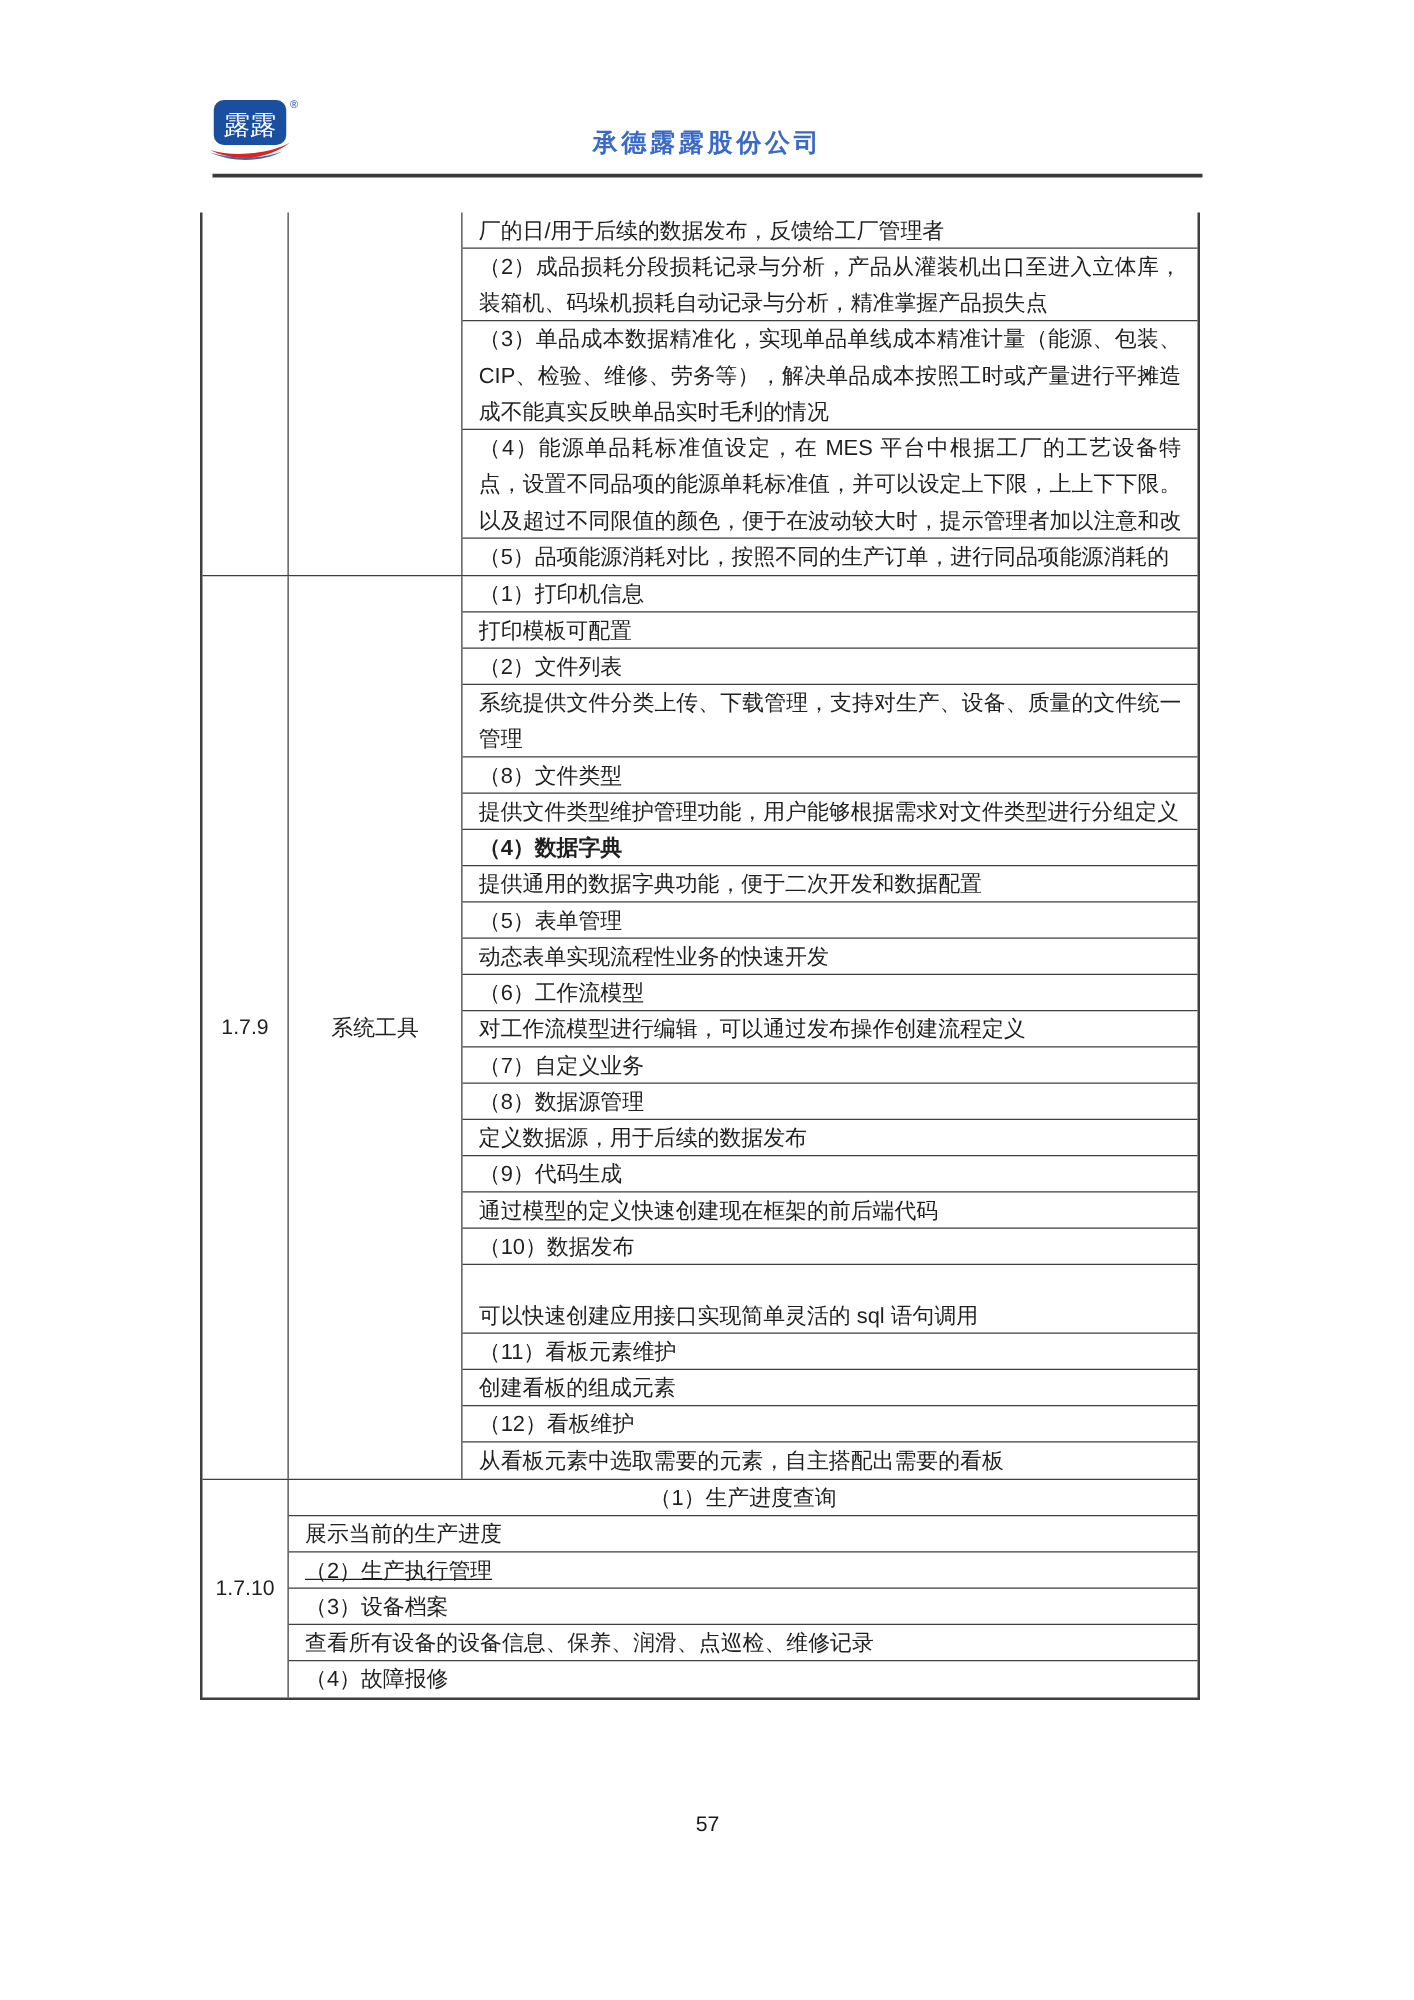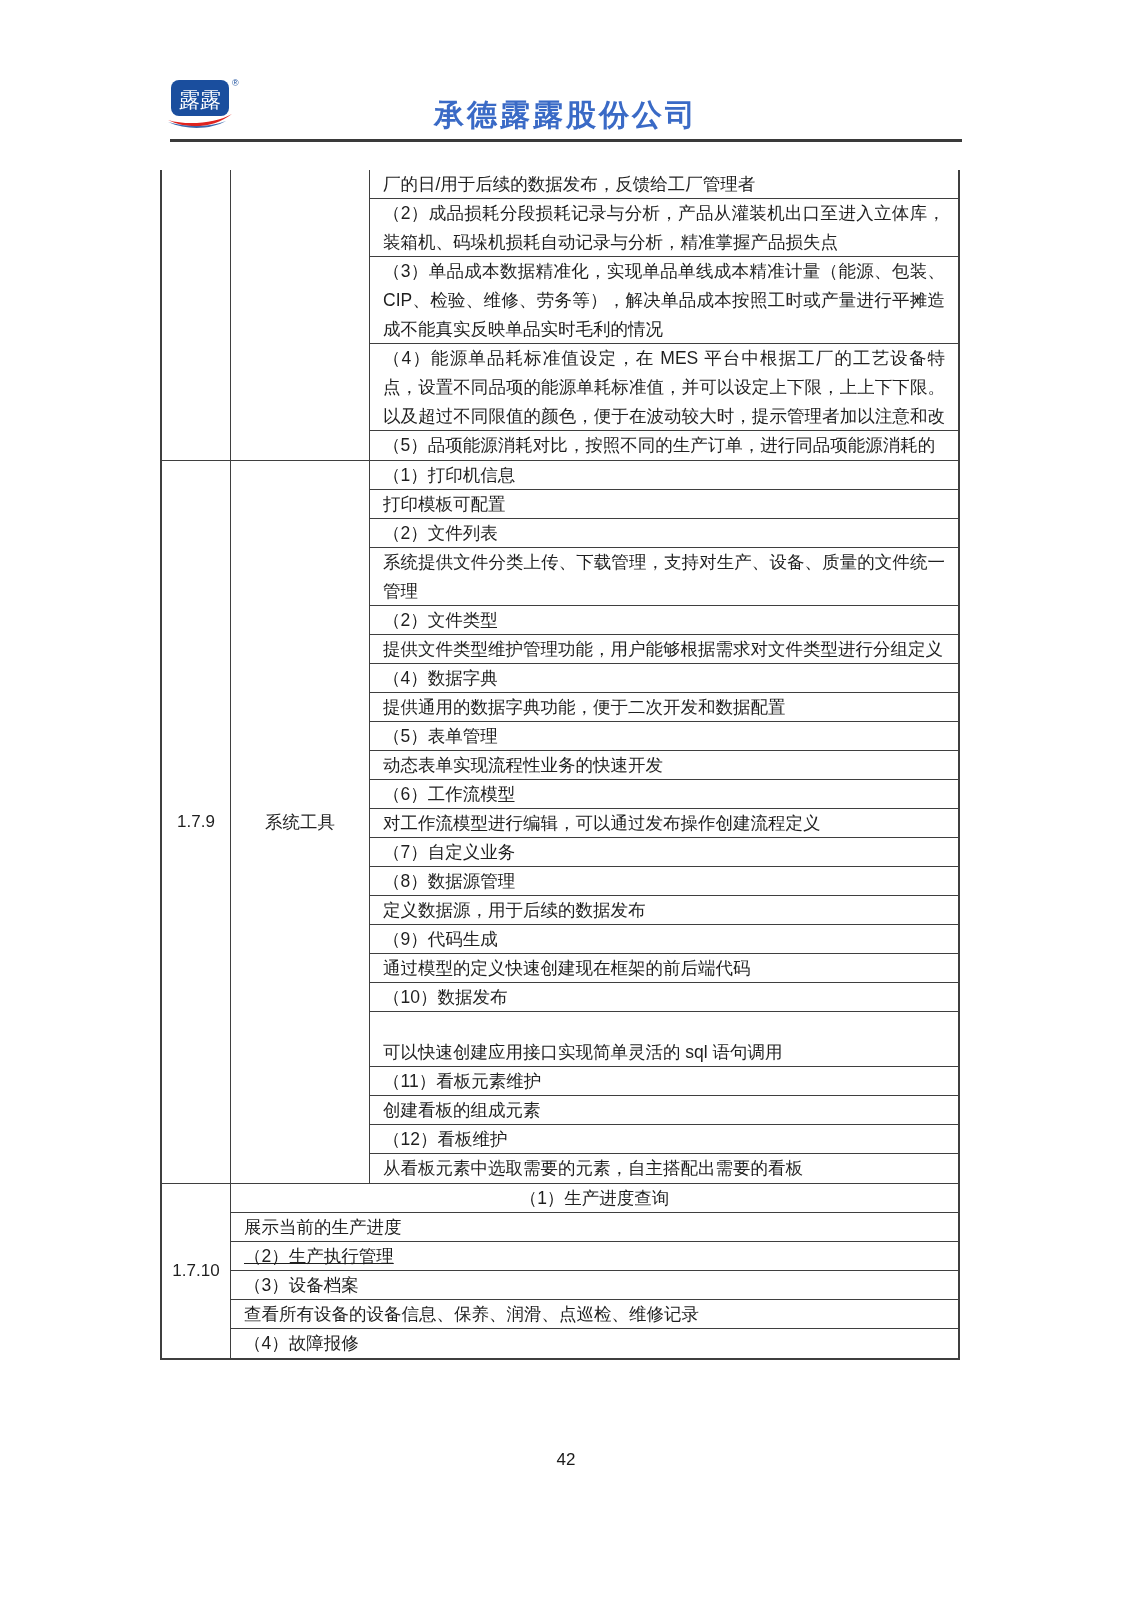--- a/index.html
+++ b/index.html
@@ -6,21 +6,21 @@
   .page {
     position:relative; width:1131px; height:1600px; background:#ffffff;
     margin:0 auto; overflow:hidden;
     font-family:"Liberation Sans","DejaVu Sans",sans-serif;
     color:#1f1f1f;
   }
   
   .logo { position:absolute; left:166px; top:76px; width:76px; height:58px; }
   .company-title {
     position:absolute; left:170px; top:96px; width:792px;
-    text-align:center; color:#3a6ac6; font-size:30px; font-weight:bold;
+    text-align:center; color:#3a6ac6; font-size:20px; font-weight:bold;
     letter-spacing:3px; line-height:38px;
   }
   .header-rule {
     position:absolute; left:170px; top:139px; width:792px; height:3px;
     background:#3a3a3a;
   }
   
   .doc-table {
     position:absolute; left:160px; top:170px; width:800px;
     box-sizing:border-box;
@@ -85,23 +85,23 @@
         </div>
       </div>
       <div class="section">
         <div class="cell-id">1.7.9</div>
         <div class="cell-cat">系统工具</div>
         <div class="cell-content">
           <div class="row" style="height: 29px;">（1）打印机信息</div>
           <div class="row" style="height: 29px;">打印模板可配置</div>
           <div class="row" style="height: 29px;">（2）文件列表</div>
           <div class="row multi" style="height: 58px;">系统提供文件分类上传、下载管理，支持对生产、设备、质量的文件统一管理</div>
-          <div class="row" style="height: 29px;">（2）文件类型</div>
+          <div class="row" style="height: 29px;">（8）文件类型</div>
           <div class="row" style="height: 29px;">提供文件类型维护管理功能，用户能够根据需求对文件类型进行分组定义</div>
-          <div class="row" style="height: 29px;">（4）数据字典</div>
+          <div class="row" style="height: 29px; font-weight: bold;">（4）数据字典</div>
           <div class="row" style="height: 29px;">提供通用的数据字典功能，便于二次开发和数据配置</div>
           <div class="row" style="height: 29px;">（5）表单管理</div>
           <div class="row" style="height: 29px;">动态表单实现流程性业务的快速开发</div>
           <div class="row" style="height: 29px;">（6）工作流模型</div>
           <div class="row" style="height: 29px;">对工作流模型进行编辑，可以通过发布操作创建流程定义</div>
           <div class="row" style="height: 29px;">（7）自定义业务</div>
           <div class="row" style="height: 29px;">（8）数据源管理</div>
           <div class="row" style="height: 29px;">定义数据源，用于后续的数据发布</div>
           <div class="row" style="height: 29px;">（9）代码生成</div>
           <div class="row" style="height: 29px;">通过模型的定义快速创建现在框架的前后端代码</div>
@@ -119,15 +119,15 @@
           <div class="row" style="height: 29px; text-align: center;">（1）生产进度查询</div>
           <div class="row" style="height: 29px;">展示当前的生产进度</div>
           <div class="row" style="height: 29px; text-decoration: underline;">（2）生产执行管理</div>
           <div class="row" style="height: 29px;">（3）设备档案</div>
           <div class="row" style="height: 29px;">查看所有设备的设备信息、保养、润滑、点巡检、维修记录</div>
           <div class="row" style="height: 29px;">（4）故障报修</div>
         </div>
       </div>
     </div>
 
-  <div class="page-number">42</div>
+  <div class="page-number">57</div>
 
 </div>
 
 </body></html>

